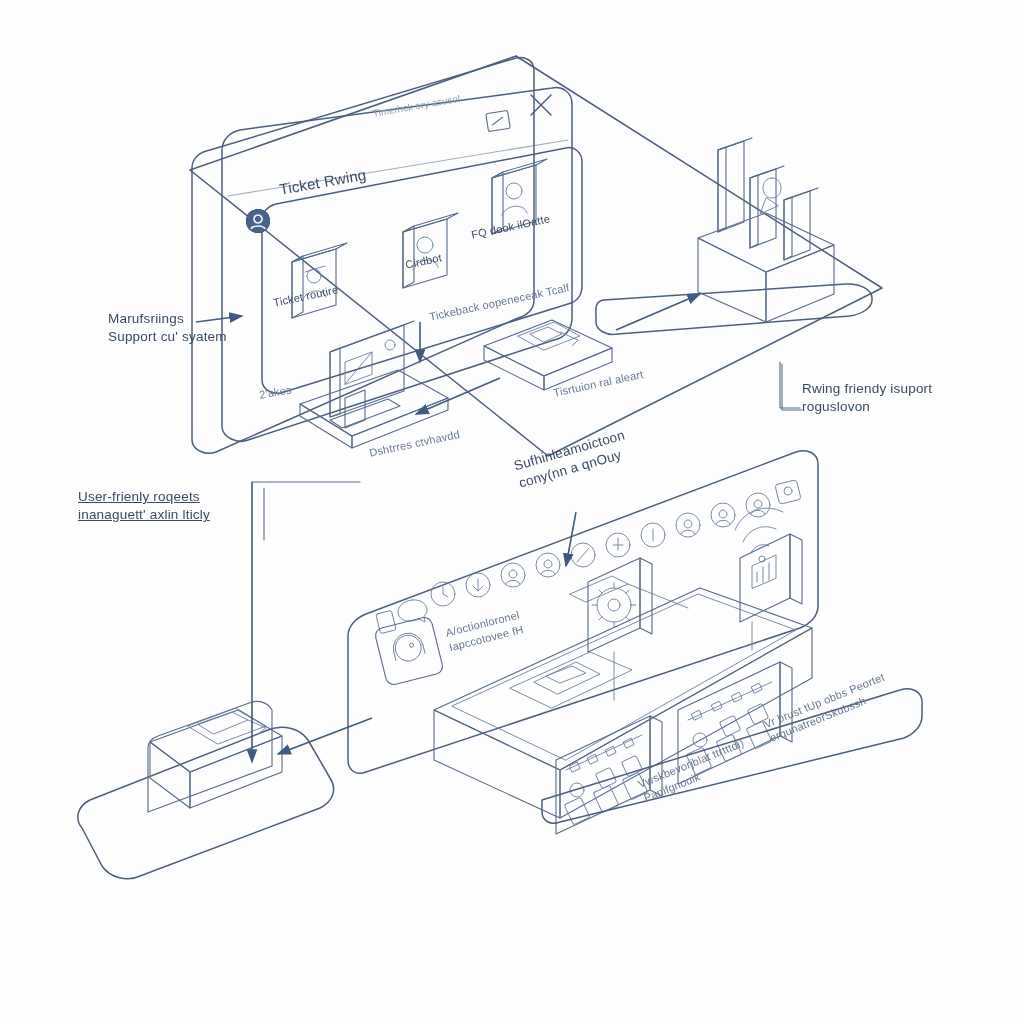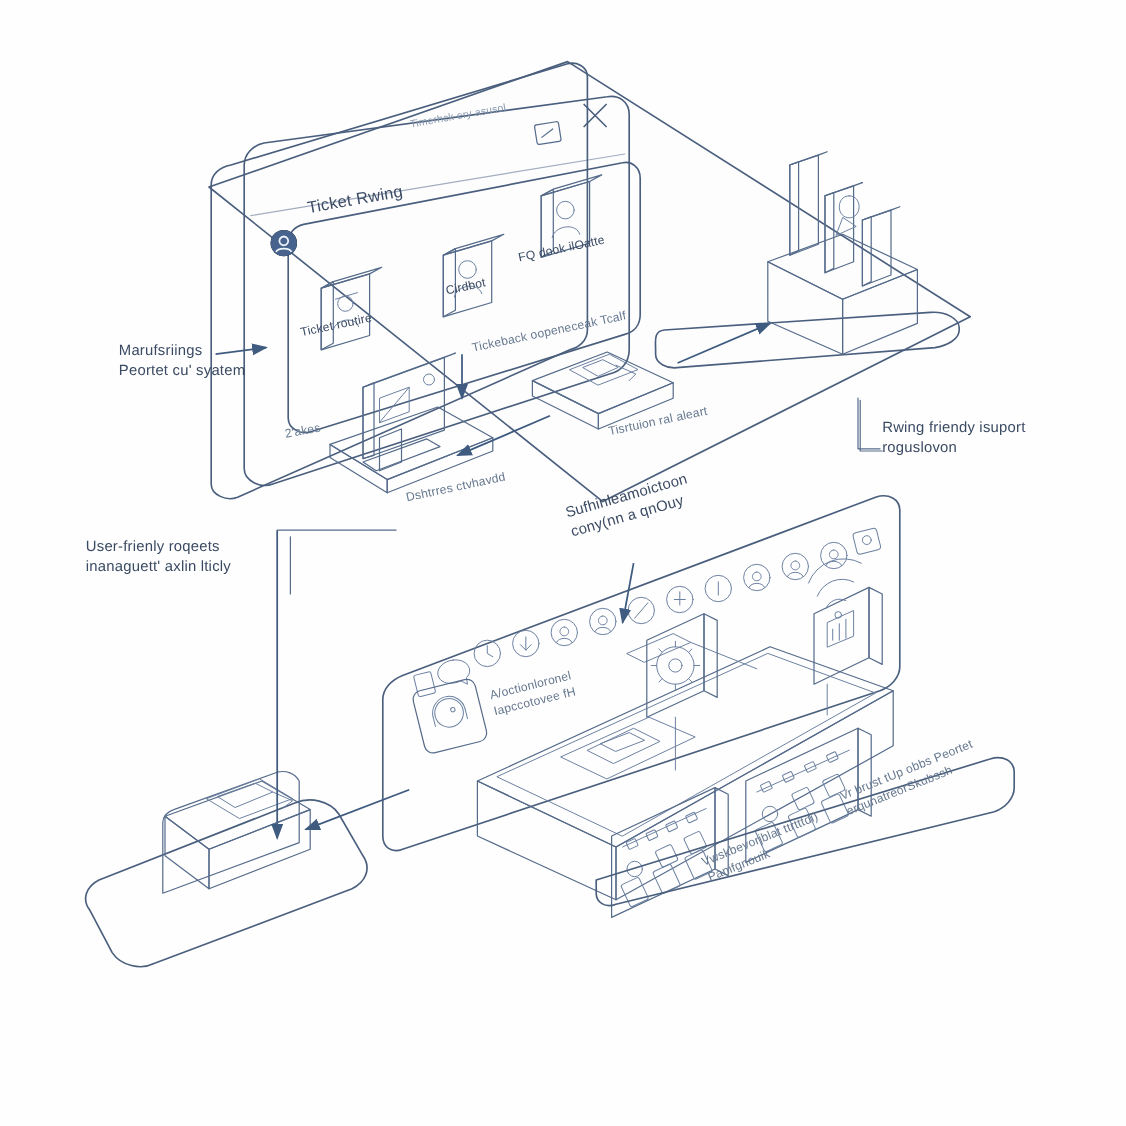--- a/index.html
+++ b/index.html
@@ -333,26 +333,26 @@
     <path class="aline" d="M252,482 L252,762" marker-end="url(#ah)"></path>
     <path class="sn" d="M252,482 L360,482"></path>
 
     <path class="aline" d="M372,718 L278,754" marker-end="url(#ah)"></path>
 
     <path class="aline" d="M576,512 L566,566" marker-end="url(#ah)"></path>
   </g>
 </svg>
 
 <div class="lbl" style="left:108px;top:310px;">Marufsriings
-Peortet cu' syatem</div>
+Support cu' syatem</div>
 
 <div class="lbl" style="left:802px;top:380px;">Rwing friendy isuport
 roguslovon</div>
 
-<div class="lbl" style="left:78px;top:488px;">User-frienly roqeets
+<div class="lbl" style="left:78px;top:488px;text-decoration:underline;">User-frienly roqeets
 inanaguett' axlin lticly</div>
 
 <div class="lbl skew" style="left:512px;top:458px;transform:rotate(-16deg);">Sufhinleamoictoon
 cony(nn a qnOuy</div>
 
 <div class="lbl skew" style="left:278px;top:180px;font-size:15px;transform:rotate(-10deg);">Ticket Rwing</div>
 
 <div class="lbl skew sm" style="left:272px;top:296px;transform:rotate(-12deg);">Ticket routire</div>
 
 <div class="lbl skew sm" style="left:404px;top:258px;transform:rotate(-12deg);">Cirdbot</div>

